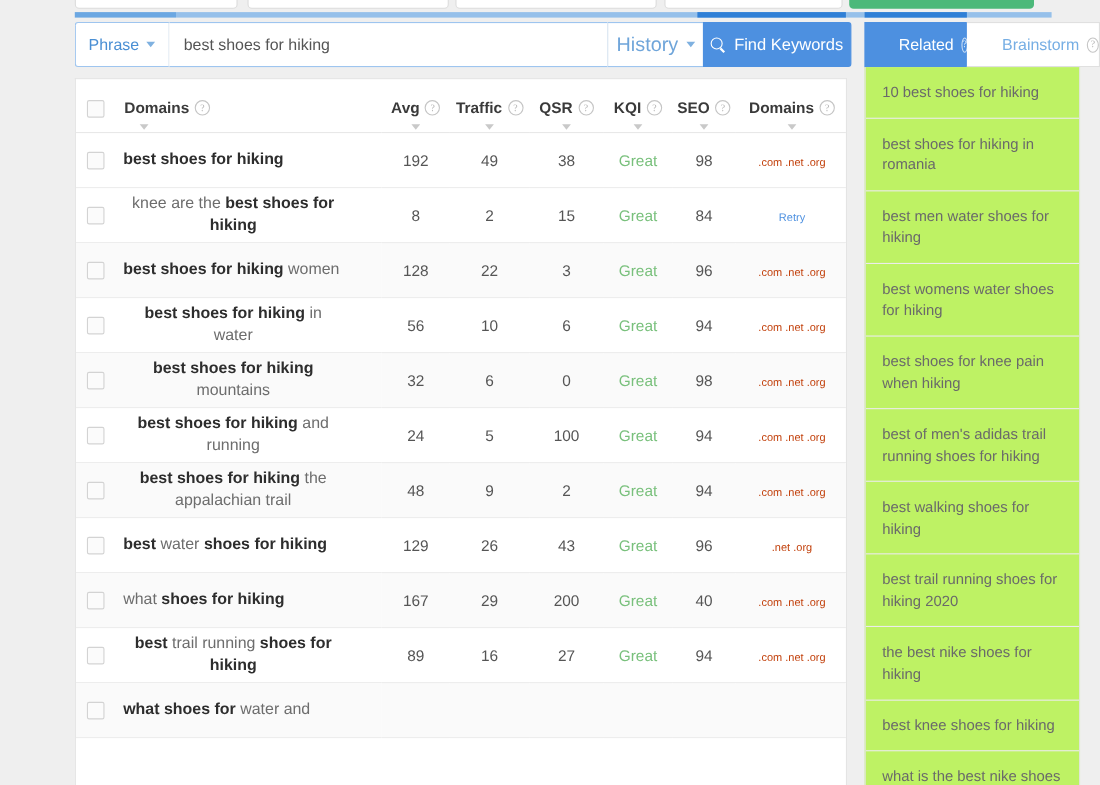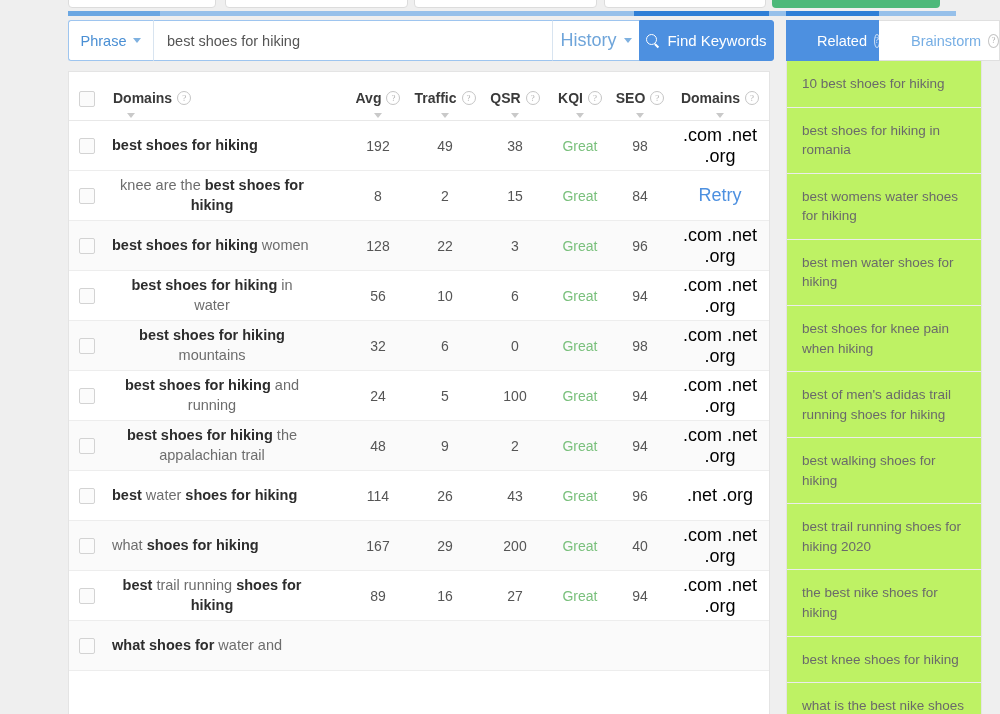--- a/index.html
+++ b/index.html
@@ -127,22 +127,22 @@
   tr.row.alt td { background: #fafafa; }
   td.kw-cell {
     text-align: left; padding-left: 10px;
     position: relative;
   }
   .kw-flex { display: flex; align-items: center; gap: 17px; }
   .kw-text { font-size: 14.5px; color: #3a3a3a; line-height: 1.35; max-width: 200px; }
   .kw-text b { font-weight: bold; color: #2d2d2d; }
   .kw-text span.light { font-weight: normal; color: #6d6d6d; }
   .great { color: #79c07c; }
-  .domains { color: #000000; font-size: 18px; }
-  .retry { color: #4d90e0; font-size: 18px; cursor: pointer; }
+  .domains { color: #c2410c; font-size: 10px; }
+  .retry { color: #4d90e0; font-size: 10px; cursor: pointer; }
 
   
   .side-tabs { position: absolute; top: 20px; left: 786px; display: flex; height: 41px; }
   .side-tab {
     height: 41px; display: flex; align-items: center; justify-content: center; gap: 7px;
     font-size: 14.5px; cursor: pointer;
     border: 1px solid #e0e0e0;
     padding-left: 32px;
   }
   .side-tab.active { background: #4d90e0; color: #fff; border-color: #4d90e0; width: 93px; }
@@ -365,21 +365,21 @@
             <td>94</td>
             <td><span class="domains">.com .net .org</span></td>
           </tr>
           <tr class="row">
             <td class="kw-cell">
               <div class="kw-flex">
                 <span class="cb"></span>
                 <span class="kw-text"><b>best </b><span class="light">water </span><b>shoes for hiking</b></span>
               </div>
             </td>
-            <td>114</td>
+            <td>129</td>
             <td>26</td>
             <td>43</td>
             <td><span class="great">Great</span></td>
             <td>96</td>
             <td><span class="domains">.net .org</span></td>
           </tr>
           <tr class="row alt">
             <td class="kw-cell">
               <div class="kw-flex">
                 <span class="cb"></span>
@@ -433,22 +433,22 @@
     <div class="side-tab inactive">
       <span>Brainstorm</span>
       <span class="qmark">?</span>
     </div>
   </div>
 
   <div class="side-panel">
     <div id="side-list">
         <div class="side-item">10 best shoes for hiking</div>
         <div class="side-item">best shoes for hiking in romania</div>
+        <div class="side-item">best men water shoes for hiking</div>
         <div class="side-item">best womens water shoes for hiking</div>
-        <div class="side-item">best men water shoes for hiking</div>
         <div class="side-item">best shoes for knee pain when hiking</div>
         <div class="side-item">best of men's adidas trail running shoes for hiking</div>
         <div class="side-item">best walking shoes for hiking</div>
         <div class="side-item">best trail running shoes for hiking 2020</div>
         <div class="side-item">the best nike shoes for hiking</div>
         <div class="side-item">best knee shoes for hiking</div>
         <div class="side-item">what is the best nike shoes for hiking</div>
       </div>
   </div>
   <div class="scroll-gutter"></div>

